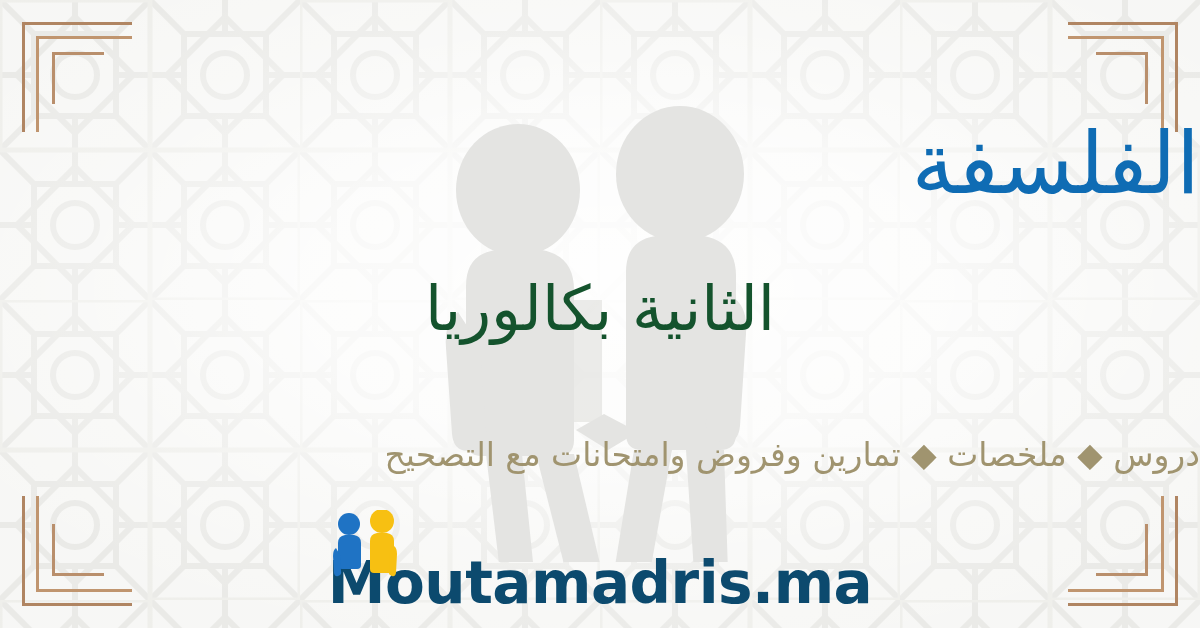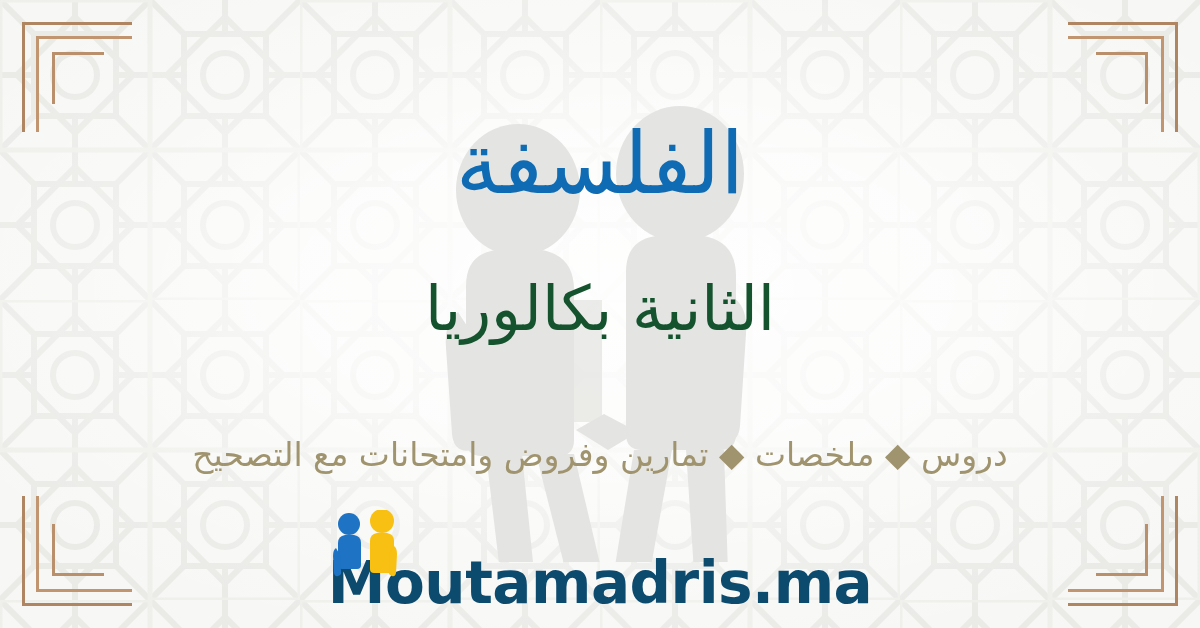--- a/index.html
+++ b/index.html
@@ -79,21 +79,20 @@
     display: flex;
     flex-direction: column;
     align-items: center;
     justify-content: flex-start;
   }
 
   .title {
     position: absolute;
     left: 0; right: 0;
     top: 118px;
-    text-align: center;
     font-family: "DejaVu Sans", sans-serif;
     font-size: 86px;
     line-height: 1.05;
     font-weight: 400;
     color: #0f6cb4;
     letter-spacing: 0;
     direction: rtl;
     white-space: nowrap;
   }
 
@@ -107,21 +106,21 @@
     font-weight: 400;
     color: #14532d;
     direction: rtl;
     white-space: nowrap;
   }
 
   .tagline {
     position: absolute;
     left: 0; right: 0;
     top: 435px;
-    text-align: center;
+    text-align: right;
     font-size: 33px;
     line-height: 1.2;
     font-weight: 400;
     color: #a0946f;
     direction: rtl;
     white-space: nowrap;
   }
 
   
   .logo {

